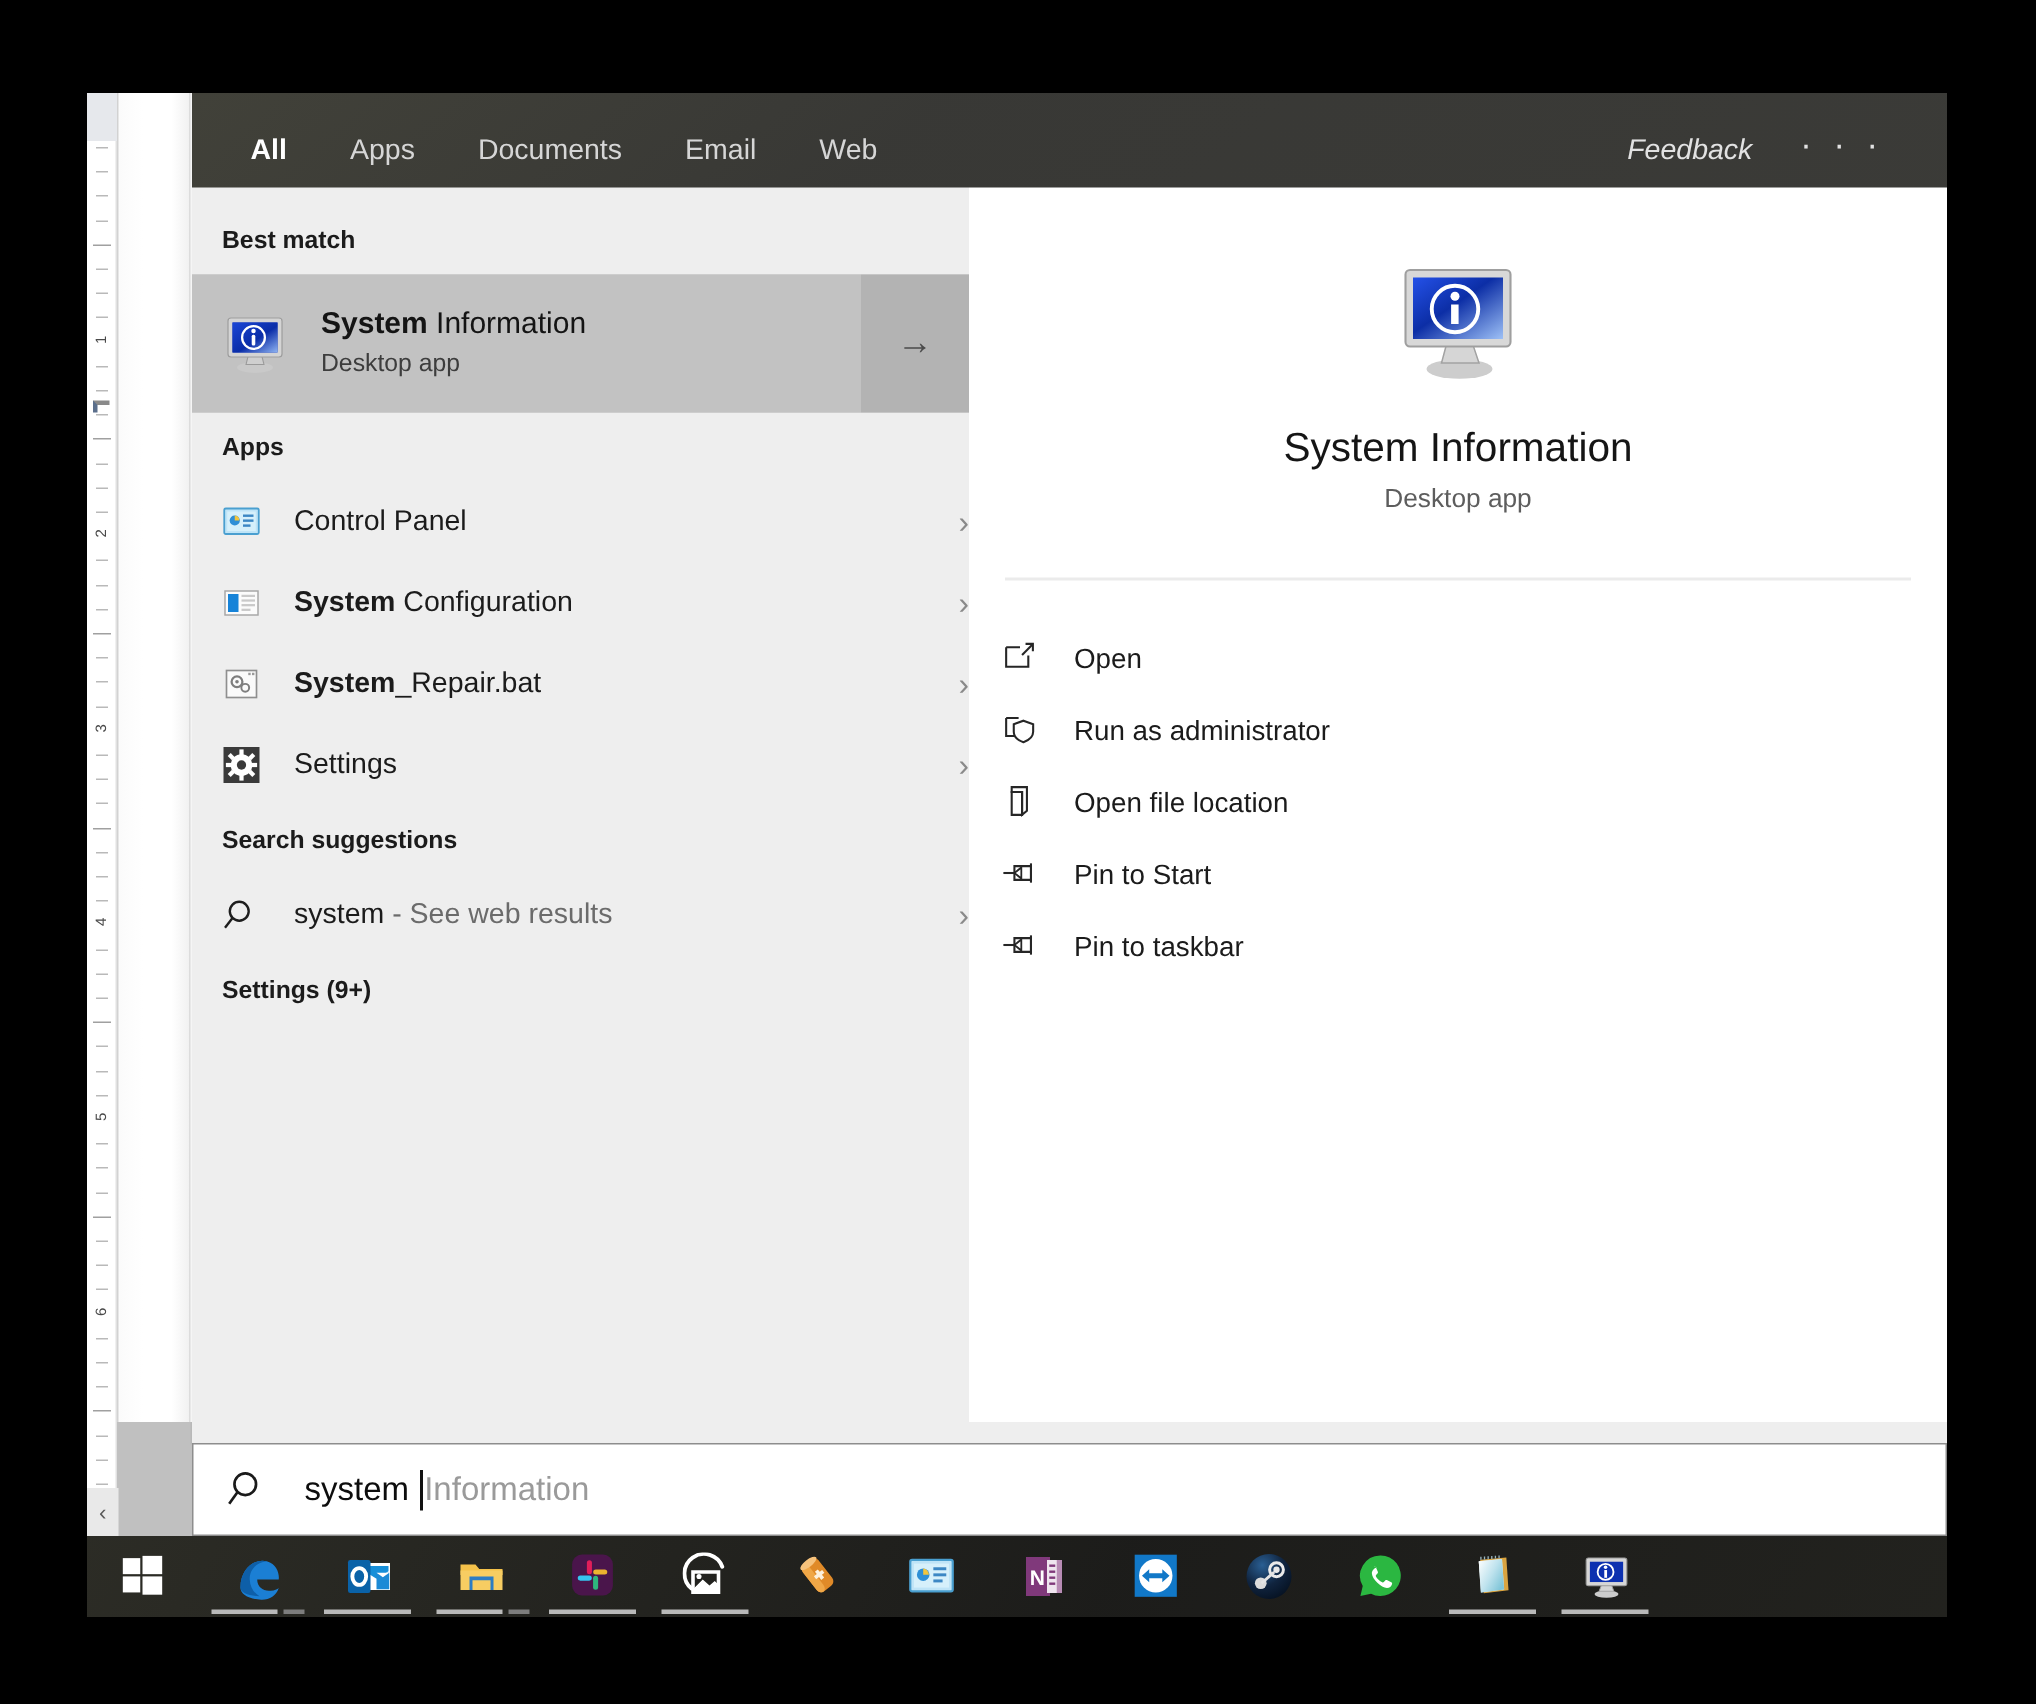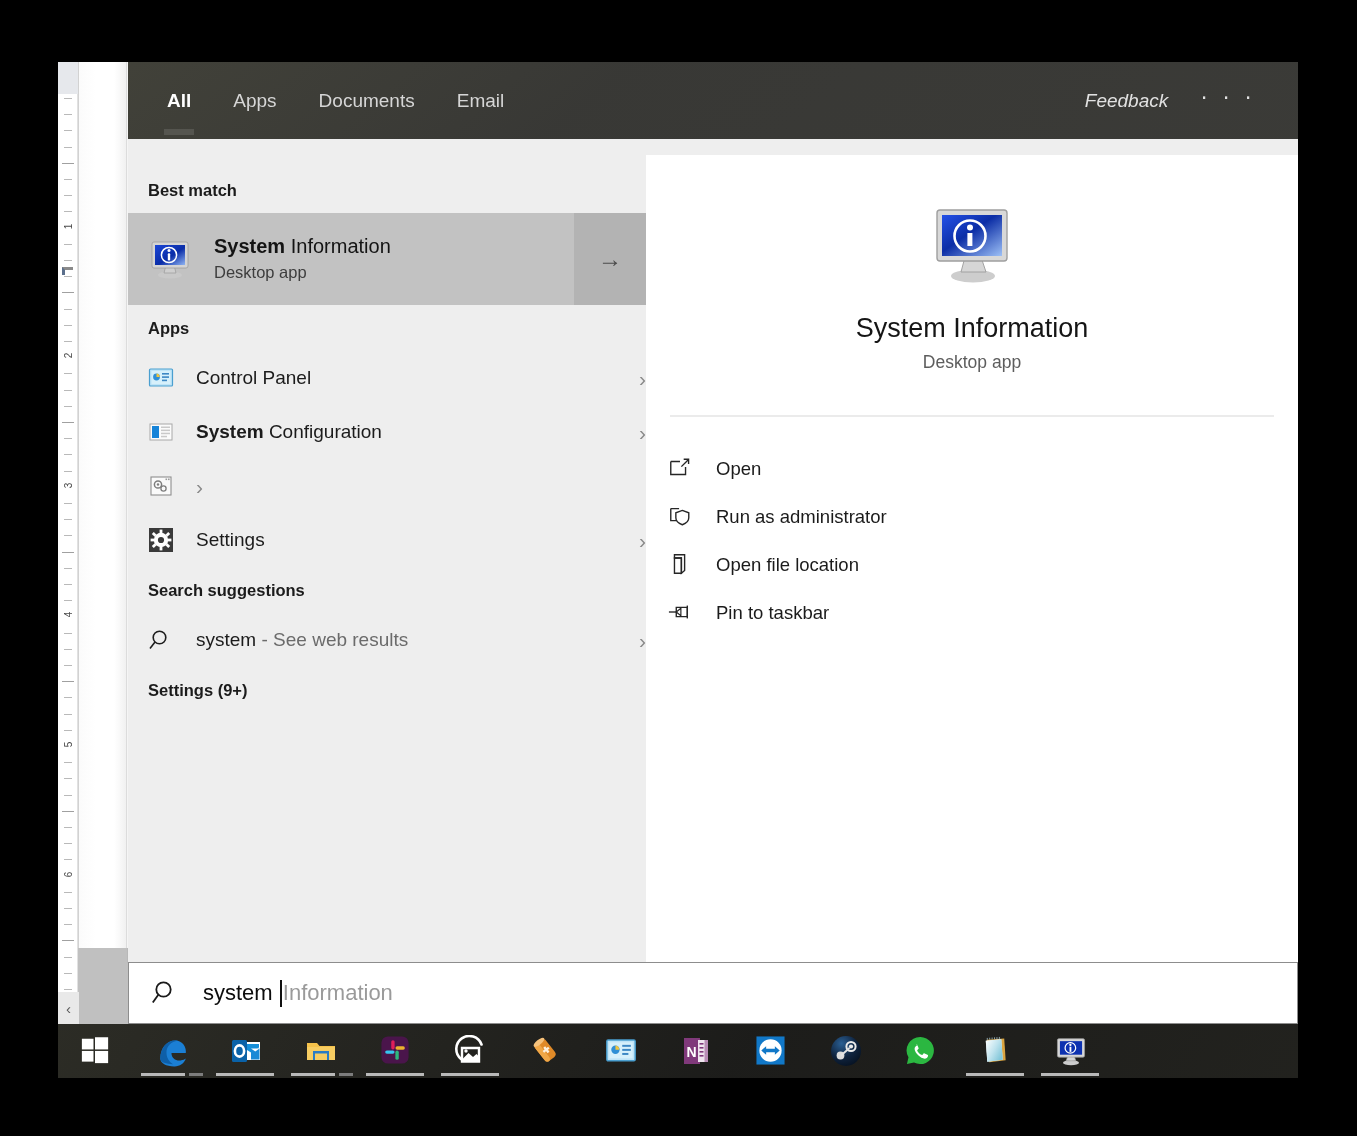--- a/index.html
+++ b/index.html
@@ -107,21 +107,21 @@
     border-top: 9px solid #d6d6d6;
   }
   .hdr-right {
     margin-left: auto; display: flex; align-items: center;
     padding-right: 26px; height: 77px;
   }
   .feedback { color: #e2e2e2; font-size: 19px; padding: 0 16px; font-style: italic; }
   .ellipsis { color: #e2e2e2; font-size: 23px; letter-spacing: 4px; padding: 0 16px 8px 16px; }
 
   
-  .body-split { position: absolute; left: 0; top: 93px; width: 1170px; height: 823px; display: flex; }
+  .body-split { position: absolute; left: 0; top: 63px; width: 1170px; height: 823px; display: flex; }
   .left-col { width: 518px; height: 823px; background: #eeeeee; position: relative; }
   .right-col { width: 652px; height: 823px; background: #ffffff; position: relative; }
 
   .section-hdr {
     font-size: 16.5px; font-weight: bold; color: #1b1b1b;
     padding: 0 0 0 20px; height: 46px; display: flex; align-items: center;
   }
   .section-hdr.first { margin-top: 12px; }
 
   
@@ -281,20 +281,23 @@
           </div>
           <div class="tab">
             <span>Apps</span>
           </div>
           <div class="tab">
             <span>Documents</span>
           </div>
           <div class="tab">
             <span>Email</span>
           </div>
+          <div class="tab">
+            <span>Web</span>
+          </div>
         </div>
       <div class="hdr-right">
         <div class="feedback">Feedback</div>
         <div class="ellipsis">· · ·</div>
       </div>
     </div>
 
     <div class="body-split">
 
       <div class="left-col">
@@ -361,20 +364,21 @@
             </div>
             <div class="res-row">
               <span class="res-ico"><svg viewBox="0 0 26 26" width="26" height="26">
                   <rect x="3" y="4" width="20" height="18" fill="#fafafa" stroke="#8f8f8f" stroke-width="1.1"></rect>
                   <circle cx="10" cy="11.5" r="3.6" fill="none" stroke="#7e7e7e" stroke-width="1.5"></circle>
                   <circle cx="10" cy="11.5" r="1.2" fill="#7e7e7e"></circle>
                   <circle cx="15.5" cy="15.5" r="2.6" fill="none" stroke="#7e7e7e" stroke-width="1.3"></circle>
                   <rect x="17.5" y="5.5" width="1.6" height="1.6" fill="#9a9a9a"></rect>
                   <rect x="20" y="5.5" width="1.6" height="1.6" fill="#9a9a9a"></rect>
                 </svg></span>
+              <span class="res-label"><b>System</b><span>_Repair.bat</span></span>
               <span class="res-chev">›</span>
             </div>
             <div class="res-row">
               <span class="res-ico"><svg viewBox="0 0 26 26" width="26" height="26">
                   <rect x="1" y="1" width="24" height="24" fill="#3a3a3a"></rect>
                   <g fill="#ffffff">
                     <circle cx="13" cy="13" r="7.2"></circle>
                   </g>
                   <g fill="#ffffff">
                     <rect x="11.6" y="2.6" width="2.8" height="4"></rect>
@@ -455,20 +459,29 @@
                 </svg></span>
               <span class="action-lbl">Open file location</span>
             </div>
             <div class="action-row">
               <span class="action-ico"><svg viewBox="0 0 30 26" width="27.599999999999998" height="24">
                   <line x1="1" y1="13" x2="9" y2="13" stroke="#262626" stroke-width="1.5"></line>
                   <path d="M9 8 h12 v10 H9 Z" fill="none" stroke="#262626" stroke-width="1.5"></path>
                   <line x1="21" y1="6" x2="21" y2="20" stroke="#262626" stroke-width="1.5"></line>
                   <path d="M9 13 L14 9 v8 Z" fill="none" stroke="#262626" stroke-width="1.3"></path>
                 </svg></span>
+              <span class="action-lbl">Pin to Start</span>
+            </div>
+            <div class="action-row">
+              <span class="action-ico"><svg viewBox="0 0 30 26" width="27.599999999999998" height="24">
+                  <line x1="1" y1="13" x2="9" y2="13" stroke="#262626" stroke-width="1.5"></line>
+                  <path d="M9 8 h12 v10 H9 Z" fill="none" stroke="#262626" stroke-width="1.5"></path>
+                  <line x1="21" y1="6" x2="21" y2="20" stroke="#262626" stroke-width="1.5"></line>
+                  <path d="M9 13 L14 9 v8 Z" fill="none" stroke="#262626" stroke-width="1.3"></path>
+                </svg></span>
               <span class="action-lbl">Pin to taskbar</span>
             </div>
           </div>
       </div>
     </div>
   </div>
 
   <div class="searchbar">
     <div class="sb-icon">
       <svg viewBox="0 0 30 30" width="30" height="30">

